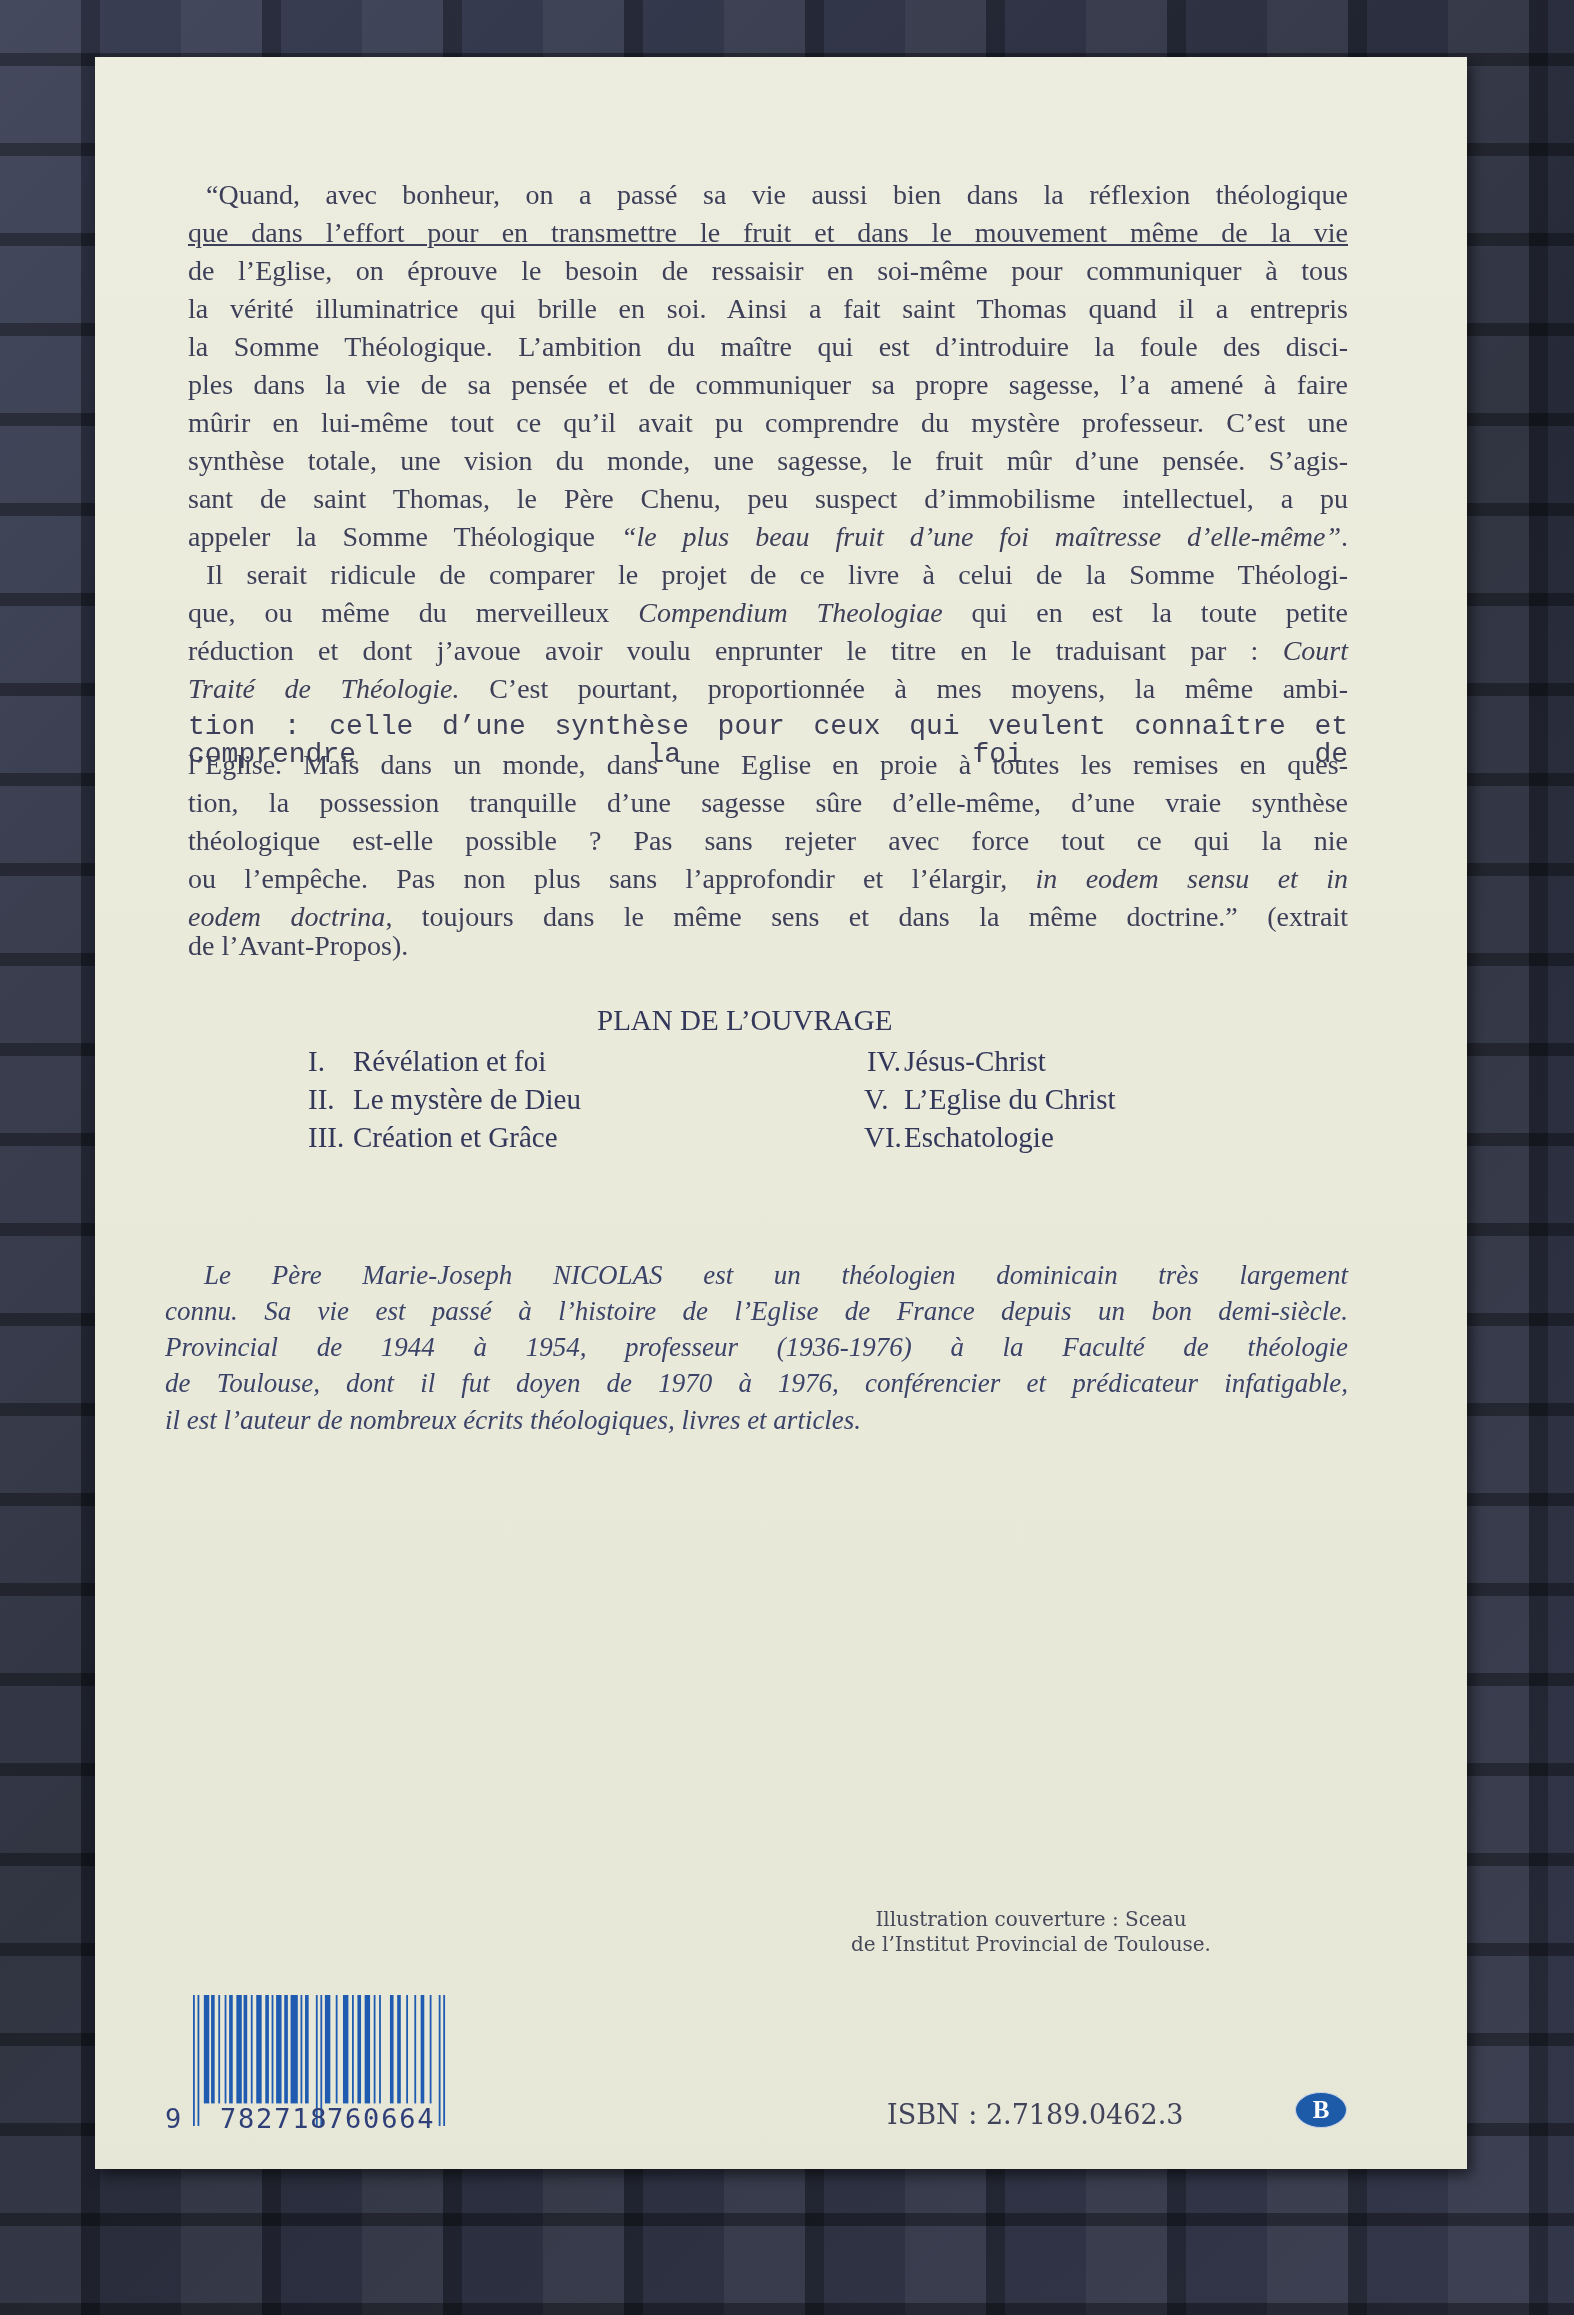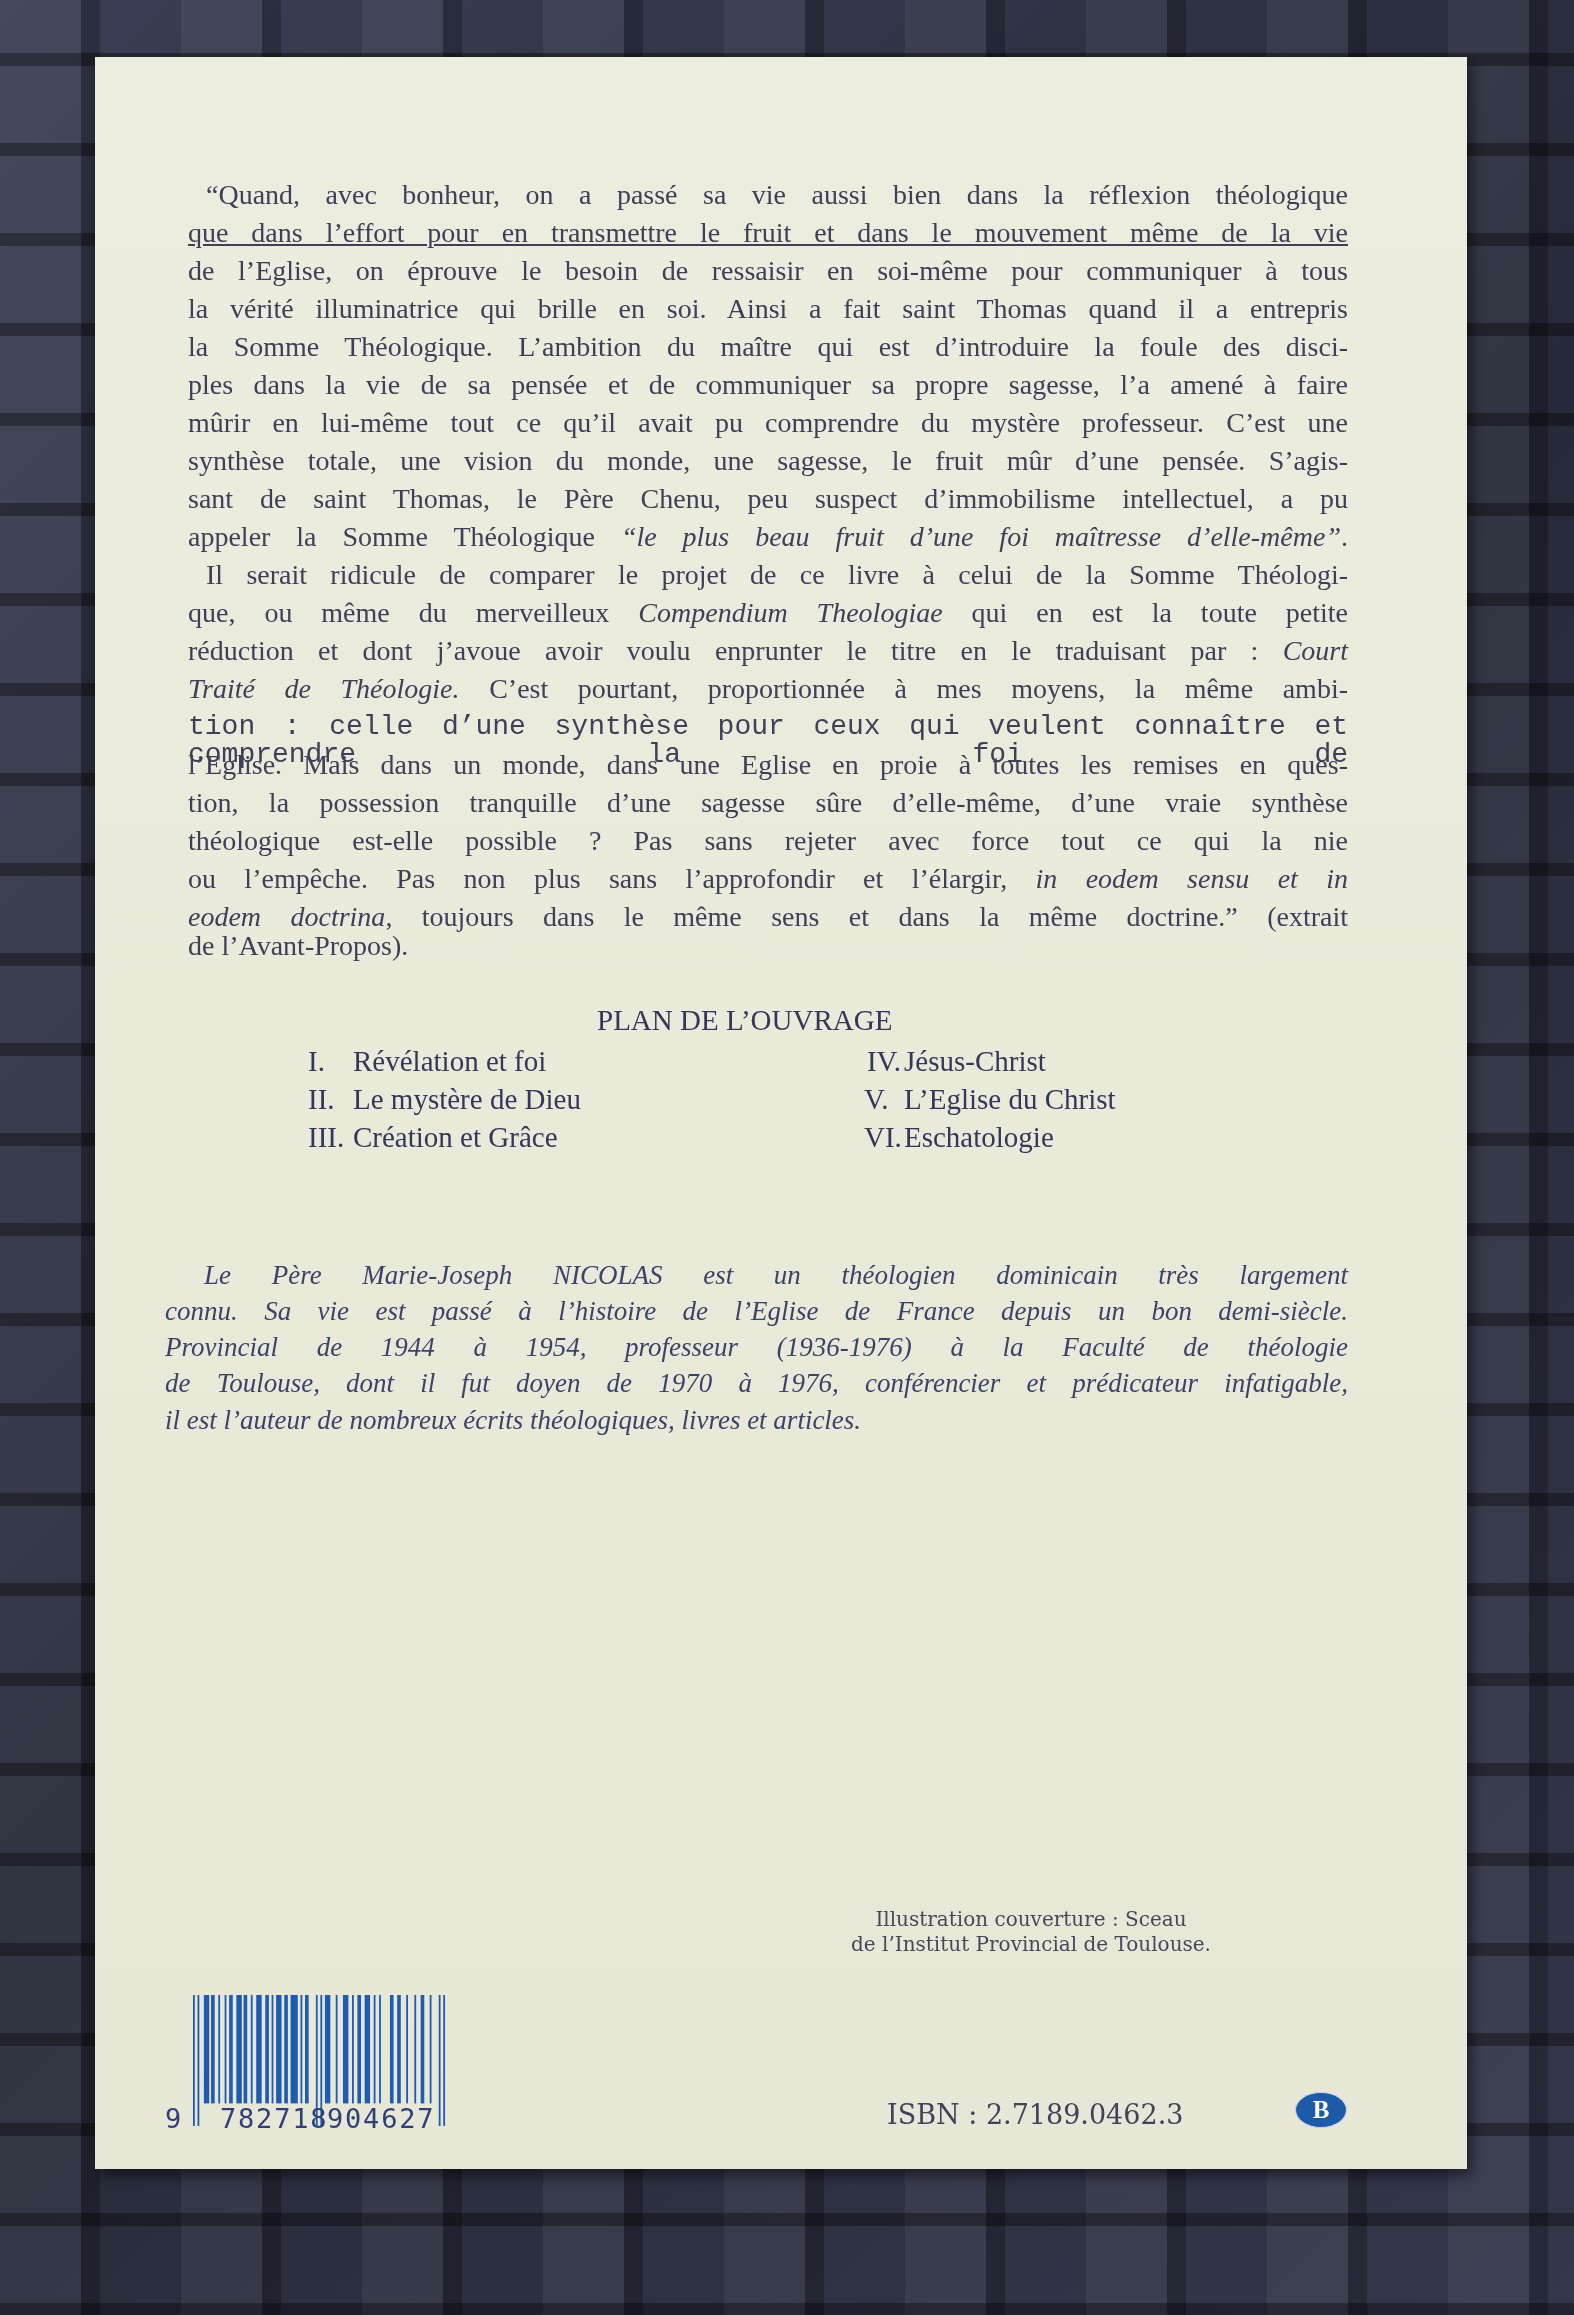--- a/index.html
+++ b/index.html
@@ -165,21 +165,21 @@
       <rect x="236" y="0" width="2" height="120"></rect>
         <rect x="245" y="0" width="2" height="120"></rect>
       <rect x="252" y="0" width="4" height="120"></rect>
         <rect x="262" y="0" width="2" height="120"></rect>
       <rect x="272" y="0" width="2" height="145"></rect>
         <rect x="277" y="0" width="2" height="145"></rect>
     </g>
   </svg>
   <div class="bc-digits" style="left:165px;top:2103px;">9</div>
   <div class="bc-digits" style="left:201px;top:2103px;padding-left:19px;">782718</div>
-  <div class="bc-digits" style="left:327px;top:2103px;">904627</div>
+  <div class="bc-digits" style="left:327px;top:2103px;">760664</div>
 </div>
 
 <div class="line isbn" style="left:887px;top:2101px;">ISBN : 2.7189.0462.3</div>
 
 <div class="logo">
     <span>B</span>
   </div>
 
 
 </body></html>

